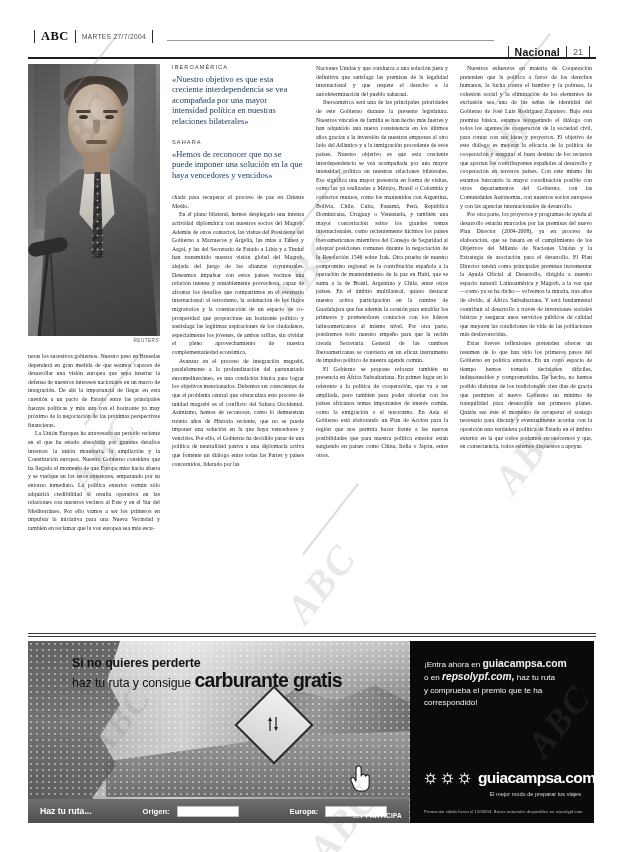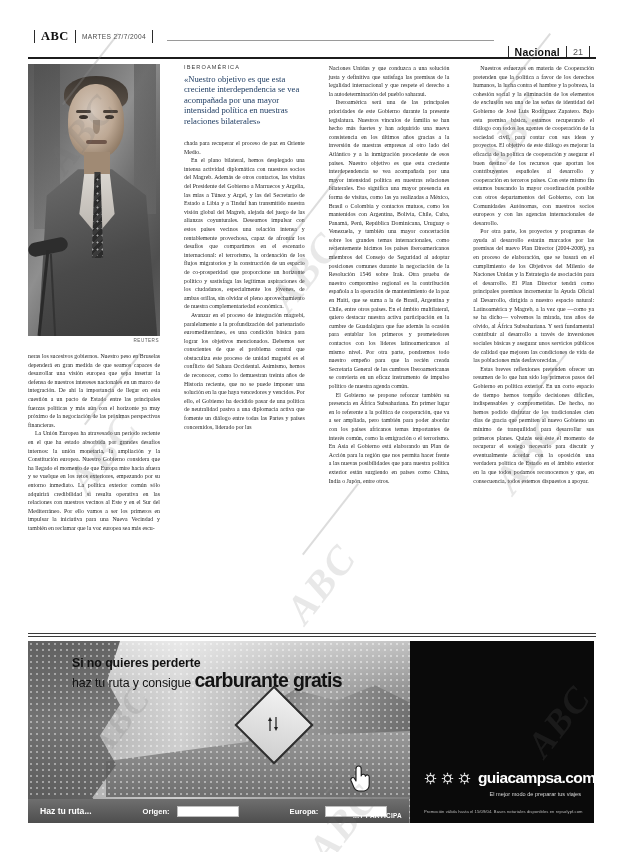--- a/index.html
+++ b/index.html
@@ -120,21 +120,21 @@
   .article {
     position: absolute;
     left: 28px;
     top: 64px;
     width: 566px;
     display: flex;
     gap: 0;
   }
   .col {
     width: 132px;
-    margin-right: 24px;
+    margin-right: 12px;
   }
   .col:last-child { margin-right: 0; }
 
   .body-text {
     font-family: "Liberation Serif", serif;
     font-size: 5.85px;
     line-height: 8.6px;
     text-align: justify;
     color: #1f1f1f;
     hyphens: auto;
@@ -623,20 +623,24 @@
         <p class="no-indent">neras los sucesivos gobiernos. Nuestro peso en Bruselas dependerá en gran medida de que seamos capaces de desarrollar una visión europea que sepa insertar la defensa de nuestros intereses nacionales en un marco de integración. De ahí la importancia de llegar en esta cuestión a un pacto de Estado entre las principales fuerzas políticas y más aún con el horizonte ya muy próximo de la negociación de las próximas perspectivas financieras.</p>
         <p>La Unión Europea ha atravesado un periodo reciente en el que ha estado absorbida por grandes desafíos internos: la unión monetaria, la ampliación y la Constitución europea. Nuestro Gobierno considera que ha llegado el momento de que Europa mire hacia afuera y se vuelque en los retos exteriores, empezando por su entorno inmediato. La política exterior común sólo adquirirá credibilidad si resulta operativa en las relaciones con nuestros vecinos al Este y en el Sur del Mediterráneo. Por ello vamos a ser los primeros en impulsar la iniciativa para una Nueva Vecindad y también en reclamar que la voz europea sea más escu-</p>
       </div>
     </div>
 
     <div class="col">
       <div>
         <div class="kicker">IBEROAMÉRICA</div>
         <p class="pullquote">«Nuestro objetivo es que esta creciente interdependencia se vea acompañada por una mayor intensidad política en nuestras relaciones bilaterales»</p>
       </div>
+      <div>
+        <div class="kicker">SAHARA</div>
+        <p class="pullquote">«Hemos de reconocer que no se puede imponer una solución en la que haya vencedores y vencidos»</p>
+      </div>
       <div class="body-text">
         <p class="no-indent">chada para recuperar el proceso de paz en Oriente Medio.</p>
         <p>En el plano bilateral, hemos desplegado una intensa actividad diplomática con nuestros socios del Magreb. Además de otros contactos, las visitas del Presidente del Gobierno a Marruecos y Argelia, las mías a Túnez y Argel, y las del Secretario de Estado a Libia y a Tinduf han transmitido nuestra visión global del Magreb, alejada del juego de las alianzas coyunturales. Deseamos impulsar con estos países vecinos una relación intensa y rentablemente provechosa, capaz de afrontar los desafíos que compartimos en el escenario internacional: el terrorismo, la ordenación de los flujos migratorios y la construcción de un espacio de co-prosperidad que proporcione un horizonte político y sastisfaga las legítimas aspiraciones de los ciudadanos, especialmente los jóvenes, de ambas orillas, sin olvidar el pleno aprovechamiento de nuestra complementariedad económica.</p>
         <p>Avanzar en el proceso de integración magrebí, paralelamente a la profundización del partenariado euromediterráneo, es una condición básica para lograr los objetivos mencionados. Debemos ser conscientes de que el problema central que obstaculiza este proceso de unidad magrebí es el conflicto del Sahara Occidental. Asimismo, hemos de reconocer, como lo demuestran treinta años de Historia reciente, que no se puede imponer una solución en la que haya vencedores y vencidos. Por ello, el Gobierno ha decidido pasar de una política de neutralidad pasiva a una diplomacia activa que fomente un diálogo entre todas las Partes y países concernidos, liderado por las</p>
       </div>
     </div>
 
     <div class="col">
       <div class="body-text">
         <p class="no-indent">Naciones Unidas y que conduzca a una solución justa y definitiva que satisfaga las premisas de la legalidad internacional y que respete el derecho a la autodeterminación del pueblo saharaui.</p>
@@ -691,20 +695,26 @@
         <span class="ad-form-label">Haz tu ruta...</span>
         <span class="ad-field-label">Origen:</span>
         <input class="ad-input" type="text" value="" style="">
         <span class="ad-field-label">Europa:</span>
         <input class="ad-input" type="text" value="" style="">
         <span class="ad-participa">...Y PARTICIPA</span>
       </div>
     </div>
 
     <div class="ad-right">
+      <div class="ad-r-text">
+        <span>¡Entra ahora en </span><span class="b">guiacampsa.com</span><br>
+        <span>o en </span><span class="i">repsolypf.com,</span><span> haz tu ruta</span><br>
+        <span>y comprueba el premio que te ha</span><br>
+        <span>correspondido!</span>
+      </div>
 
       <div class="ad-logo">
         <span class="ad-logo-marks">
           <svg width="13" height="13" viewBox="0 0 13 13" aria-hidden="true">
               <g fill="none" stroke="#e6e6e6" stroke-width="1.2">
                 <circle cx="6.5" cy="6.5" r="3.1"></circle>
                 <path d="M6.5 .8v1.9M6.5 10.3v1.9M.8 6.5h1.9M10.3 6.5h1.9M2.5 2.5l1.3 1.3M9.2 9.2l1.3 1.3M10.5 2.5L9.2 3.8M3.8 9.2L2.5 10.5"></path>
               </g>
             </svg>
           <svg width="13" height="13" viewBox="0 0 13 13" aria-hidden="true">

